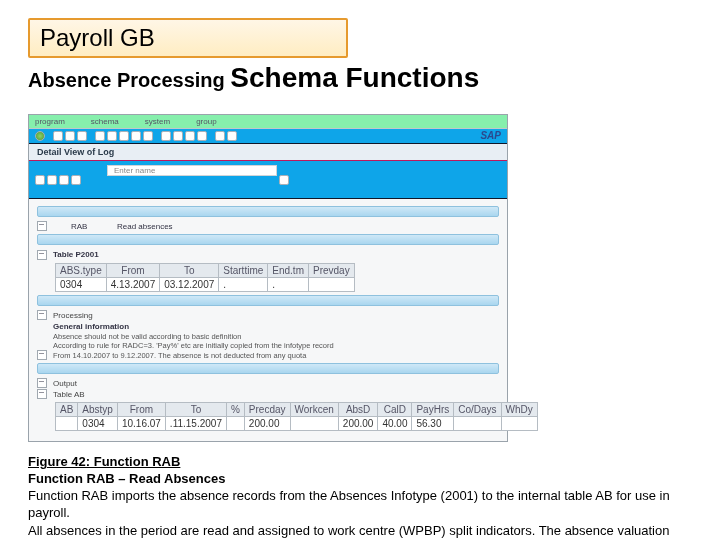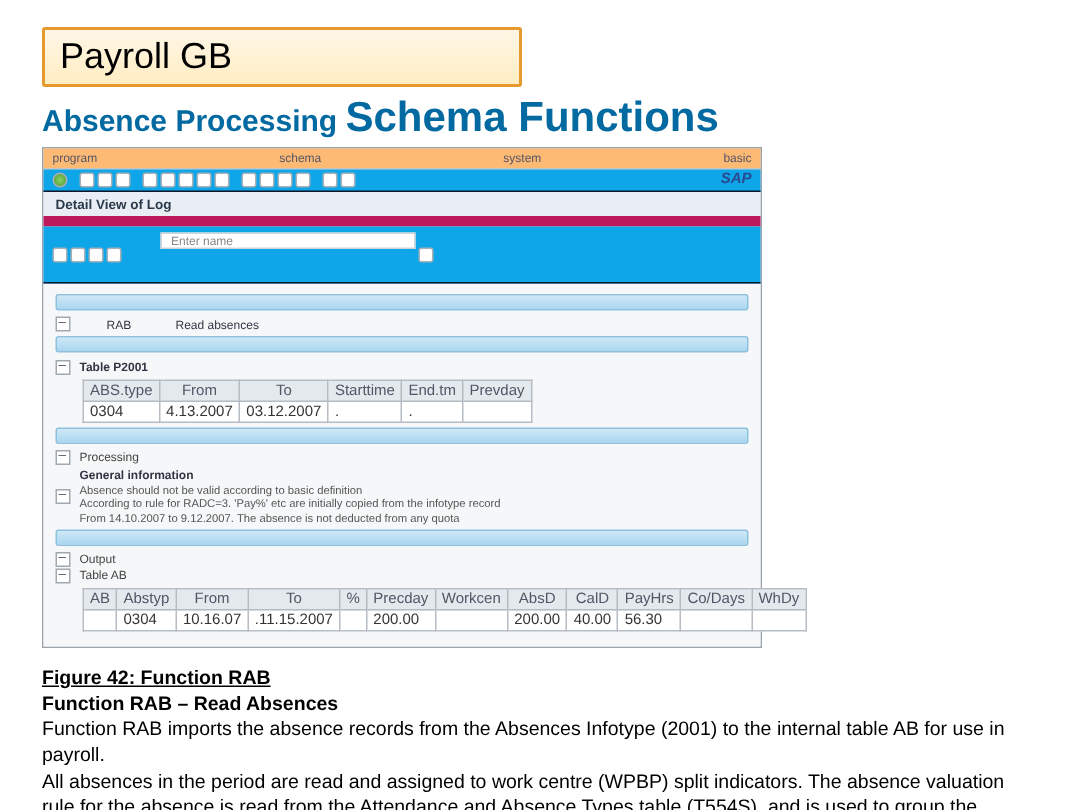--- a/index.html
+++ b/index.html
@@ -10,44 +10,44 @@
     background: linear-gradient(#fff6e6, #ffedc2);
     border: 2px solid #e69a2e;
     border-radius: 2px;
     padding: 4px 10px 4px 10px;
     font-size: 24px;
     font-weight: 400;
     color: #000;
     margin-bottom: 4px;
     min-width: 320px;
   }
-  .subtitle { font-size: 20px; font-weight: 700; color: #0369a1; margin-bottom: 4px; }
+  .subtitle { font-size: 20px; font-weight: 700; color: #000000; margin-bottom: 20px; }
   .subtitle .big { font-size: 28px; font-weight: 700; }
   
   .sap-window {
     width: 480px;
     background: #f2f3f4;
     border: 1px solid #9aa3ab;
     margin: 0 0 12px 0;
     font-family: Tahoma, Arial, sans-serif;
     font-size: 8px;
     color: #333;
   }
-  .sap-menu { background: #fdba74; border-bottom: 1px solid #c0c6cc; padding: 2px 6px; display:flex; gap:0;justify-content:space-between; }
+  .sap-menu { background: #86efac; border-bottom: 1px solid #c0c6cc; padding: 2px 6px; display:flex; gap:26px; }
   .sap-menu span { color:#556; }
   .sap-tool { background: #0ea5e9; border-bottom: 1px solid #0f172a; padding: 2px 6px; display:flex; align-items:center; gap:2px; position:relative; }
   .sap-tool .btn { width:10px; height:10px; background:#fefefe; border:1px solid #a8b0b8; border-radius:2px; }
   .sap-tool .btn.round { border-radius:50%; background: radial-gradient(#8fd06a,#4a9a2f); }
   .sap-tool .sep { width:4px; }
   .sap-logo { position:absolute; right:6px; top:1px; font-weight:700; color:#2a4a8f; font-size:10px; font-style:italic; }
-  .sap-header { background:#e8eef4; border-bottom:7px solid #be185d; padding:3px 8px; font-size:9px; font-weight:700; color:#2a3a4a; }
+  .sap-header { background:#e8eef4; border-bottom:1px solid #be185d; padding:3px 8px; font-size:9px; font-weight:700; color:#2a3a4a; }
   .sap-body { padding:4px 8px 8px 8px; background:#f6f7f8; }
   .sap-hint { background:#fff; border:1px solid #d0d4d8; padding:0 6px; color:#888; width:170px; margin:2px 0 20px 18px; }
   .sap-bluebar { height:11px; background: linear-gradient(#cfe8f7,#a9d6ef); border:1px solid #8ec1de; margin:3px 0; border-radius:2px; }
-  .sap-row { display:flex; align-items:center; gap:6px; margin-top:0; }
+  .sap-row { display:flex; align-items:flex-end; gap:6px; margin-top:0; }
   .sap-ico { width:10px; height:10px; background:#fff; border:1px solid #a0a8b0; flex-shrink:0; position:relative; margin-top:1px; }
   .sap-ico::after{content:"–";position:absolute;left:1px;top:-3px;color:#556;font-size:9px;}
   .sap-label { color:#444; }
   .sap-kv { display:flex; gap:18px; margin-left:18px; margin-top:2px; }
   .sap-kv .k { color:#334; min-width:28px; }
   .sap-kv .v { color:#334; }
   table.sap-tab { border-collapse: collapse; margin:3px 0 2px 18px; background:#fff; font-size:10px; }
   table.sap-tab th, table.sap-tab td { border:1px solid #b5bcc3; padding:1px 4px; color:#333; }
   table.sap-tab th { background:#e4e9ee; font-weight:400; color:#556; }
   .sap-subhead { margin:2px 0 1px 18px; color:#334; font-weight:700; font-size:8px; }
@@ -69,21 +69,21 @@
   <div class="subtitle">
     <span>Absence Processing </span><span class="big">Schema Functions</span>
   </div>
 
   
   <div class="sap-window">
     <div class="sap-menu">
       <span>program</span>
       <span>schema</span>
       <span>system</span>
-      <span>basic</span>
+      <span>group</span>
     </div>
     <div class="sap-tool">
       <div class="btn round"></div>
       <div class="sep"></div>
       <div class="btn"></div>
       <div class="btn"></div>
       <div class="btn"></div>
       <div class="sep"></div>
       <div class="btn"></div>
       <div class="btn"></div>

